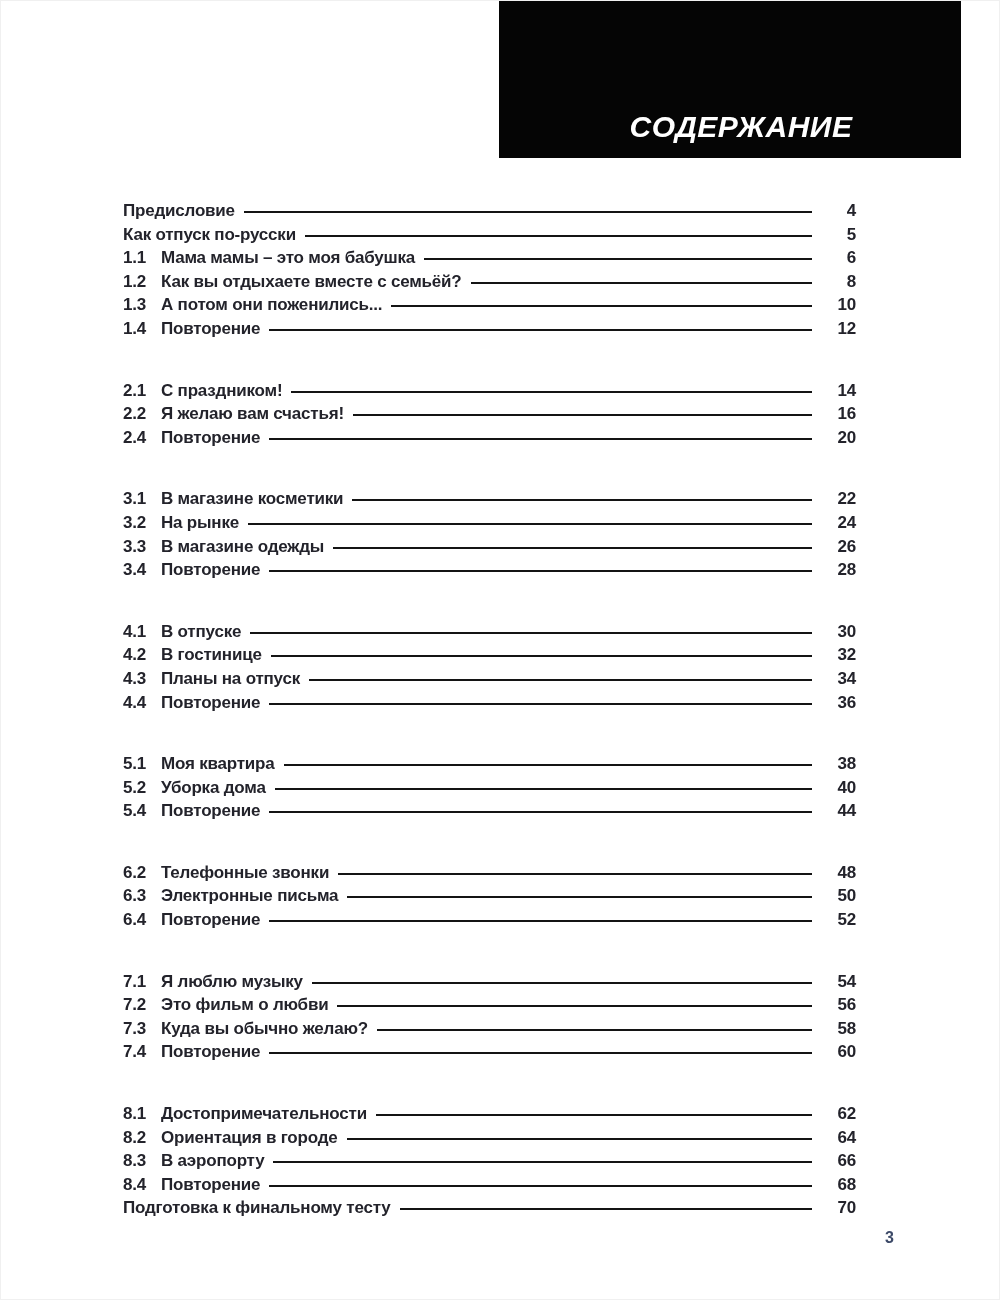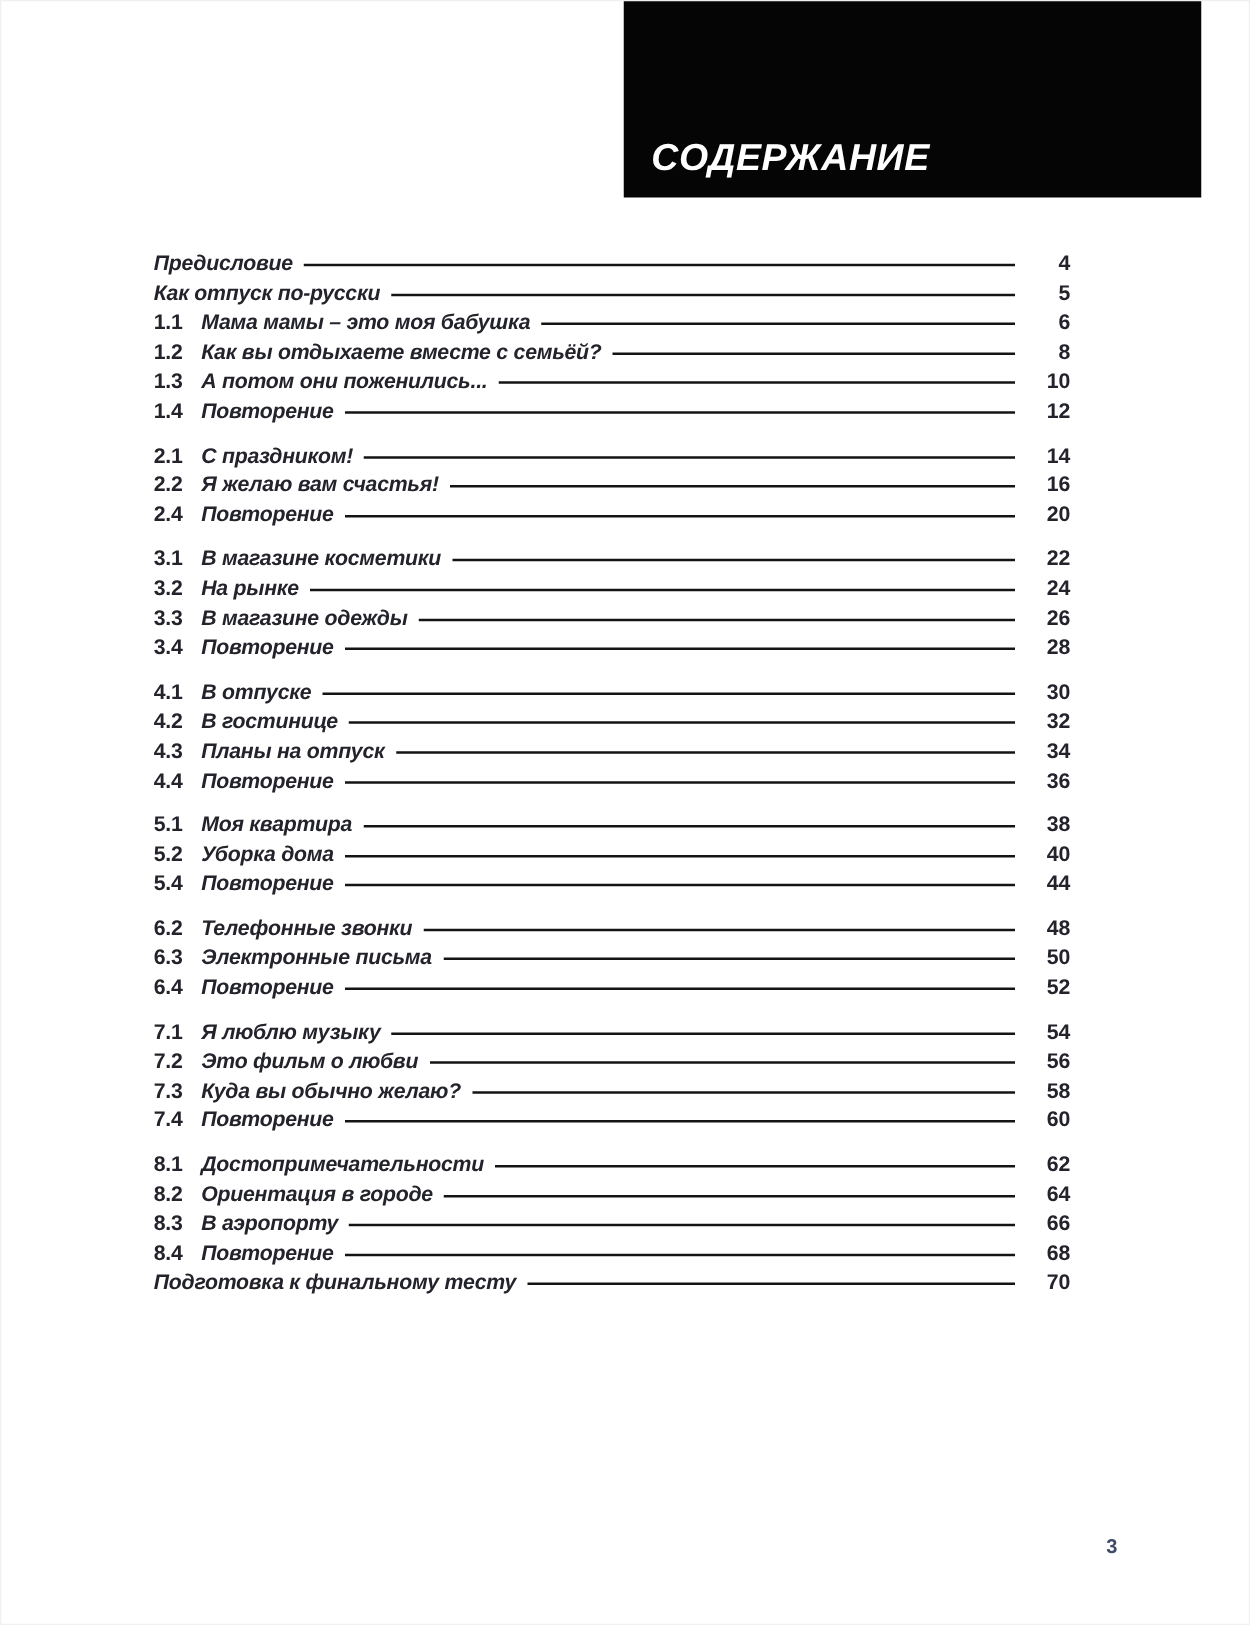--- a/index.html
+++ b/index.html
@@ -20,55 +20,56 @@
   
   .banner {
     position: absolute;
     left: 498px;
     top: 0;
     width: 462px;
     height: 157px;
     background: #050505;
     display: flex;
     align-items: flex-end;
+    justify-content: center;
   }
   .banner-title {
     color: #ffffff;
     font-weight: bold;
     font-style: italic;
     font-size: 30px;
     letter-spacing: 0.5px;
     padding: 0 0 14px 22px;
     white-space: nowrap;
   }
   
   .toc {
     position: absolute;
     left: 122px;
     top: 200px;
     width: 733px;
   }
-  .toc-group { margin-top: 12px; }
+  .toc-group { margin-top: 38px; }
   .toc-group:first-child { margin-top: 0; }
   .toc-row {
     display: flex;
     align-items: baseline;
     height: 23.6px;
     color: #23232b;
     font-weight: bold;
     font-size: 17px;
     letter-spacing: -0.2px;
     white-space: nowrap;
   }
   .toc-num {
     width: 38px;
     flex: 0 0 38px;
   }
   .toc-num.empty { width: 0; flex: 0 0 0; }
-  .toc-title { flex: 0 0 auto; font-style: italic; }
+  .toc-title { flex: 0 0 auto; }
   .toc-leader {
     flex: 1 1 auto;
     border-bottom: 2px solid #141414;
     margin: 0 10px 0 9px;
     transform: translateY(-3px);
     min-width: 30px;
   }
   .toc-page {
     flex: 0 0 34px;
     width: 34px;

